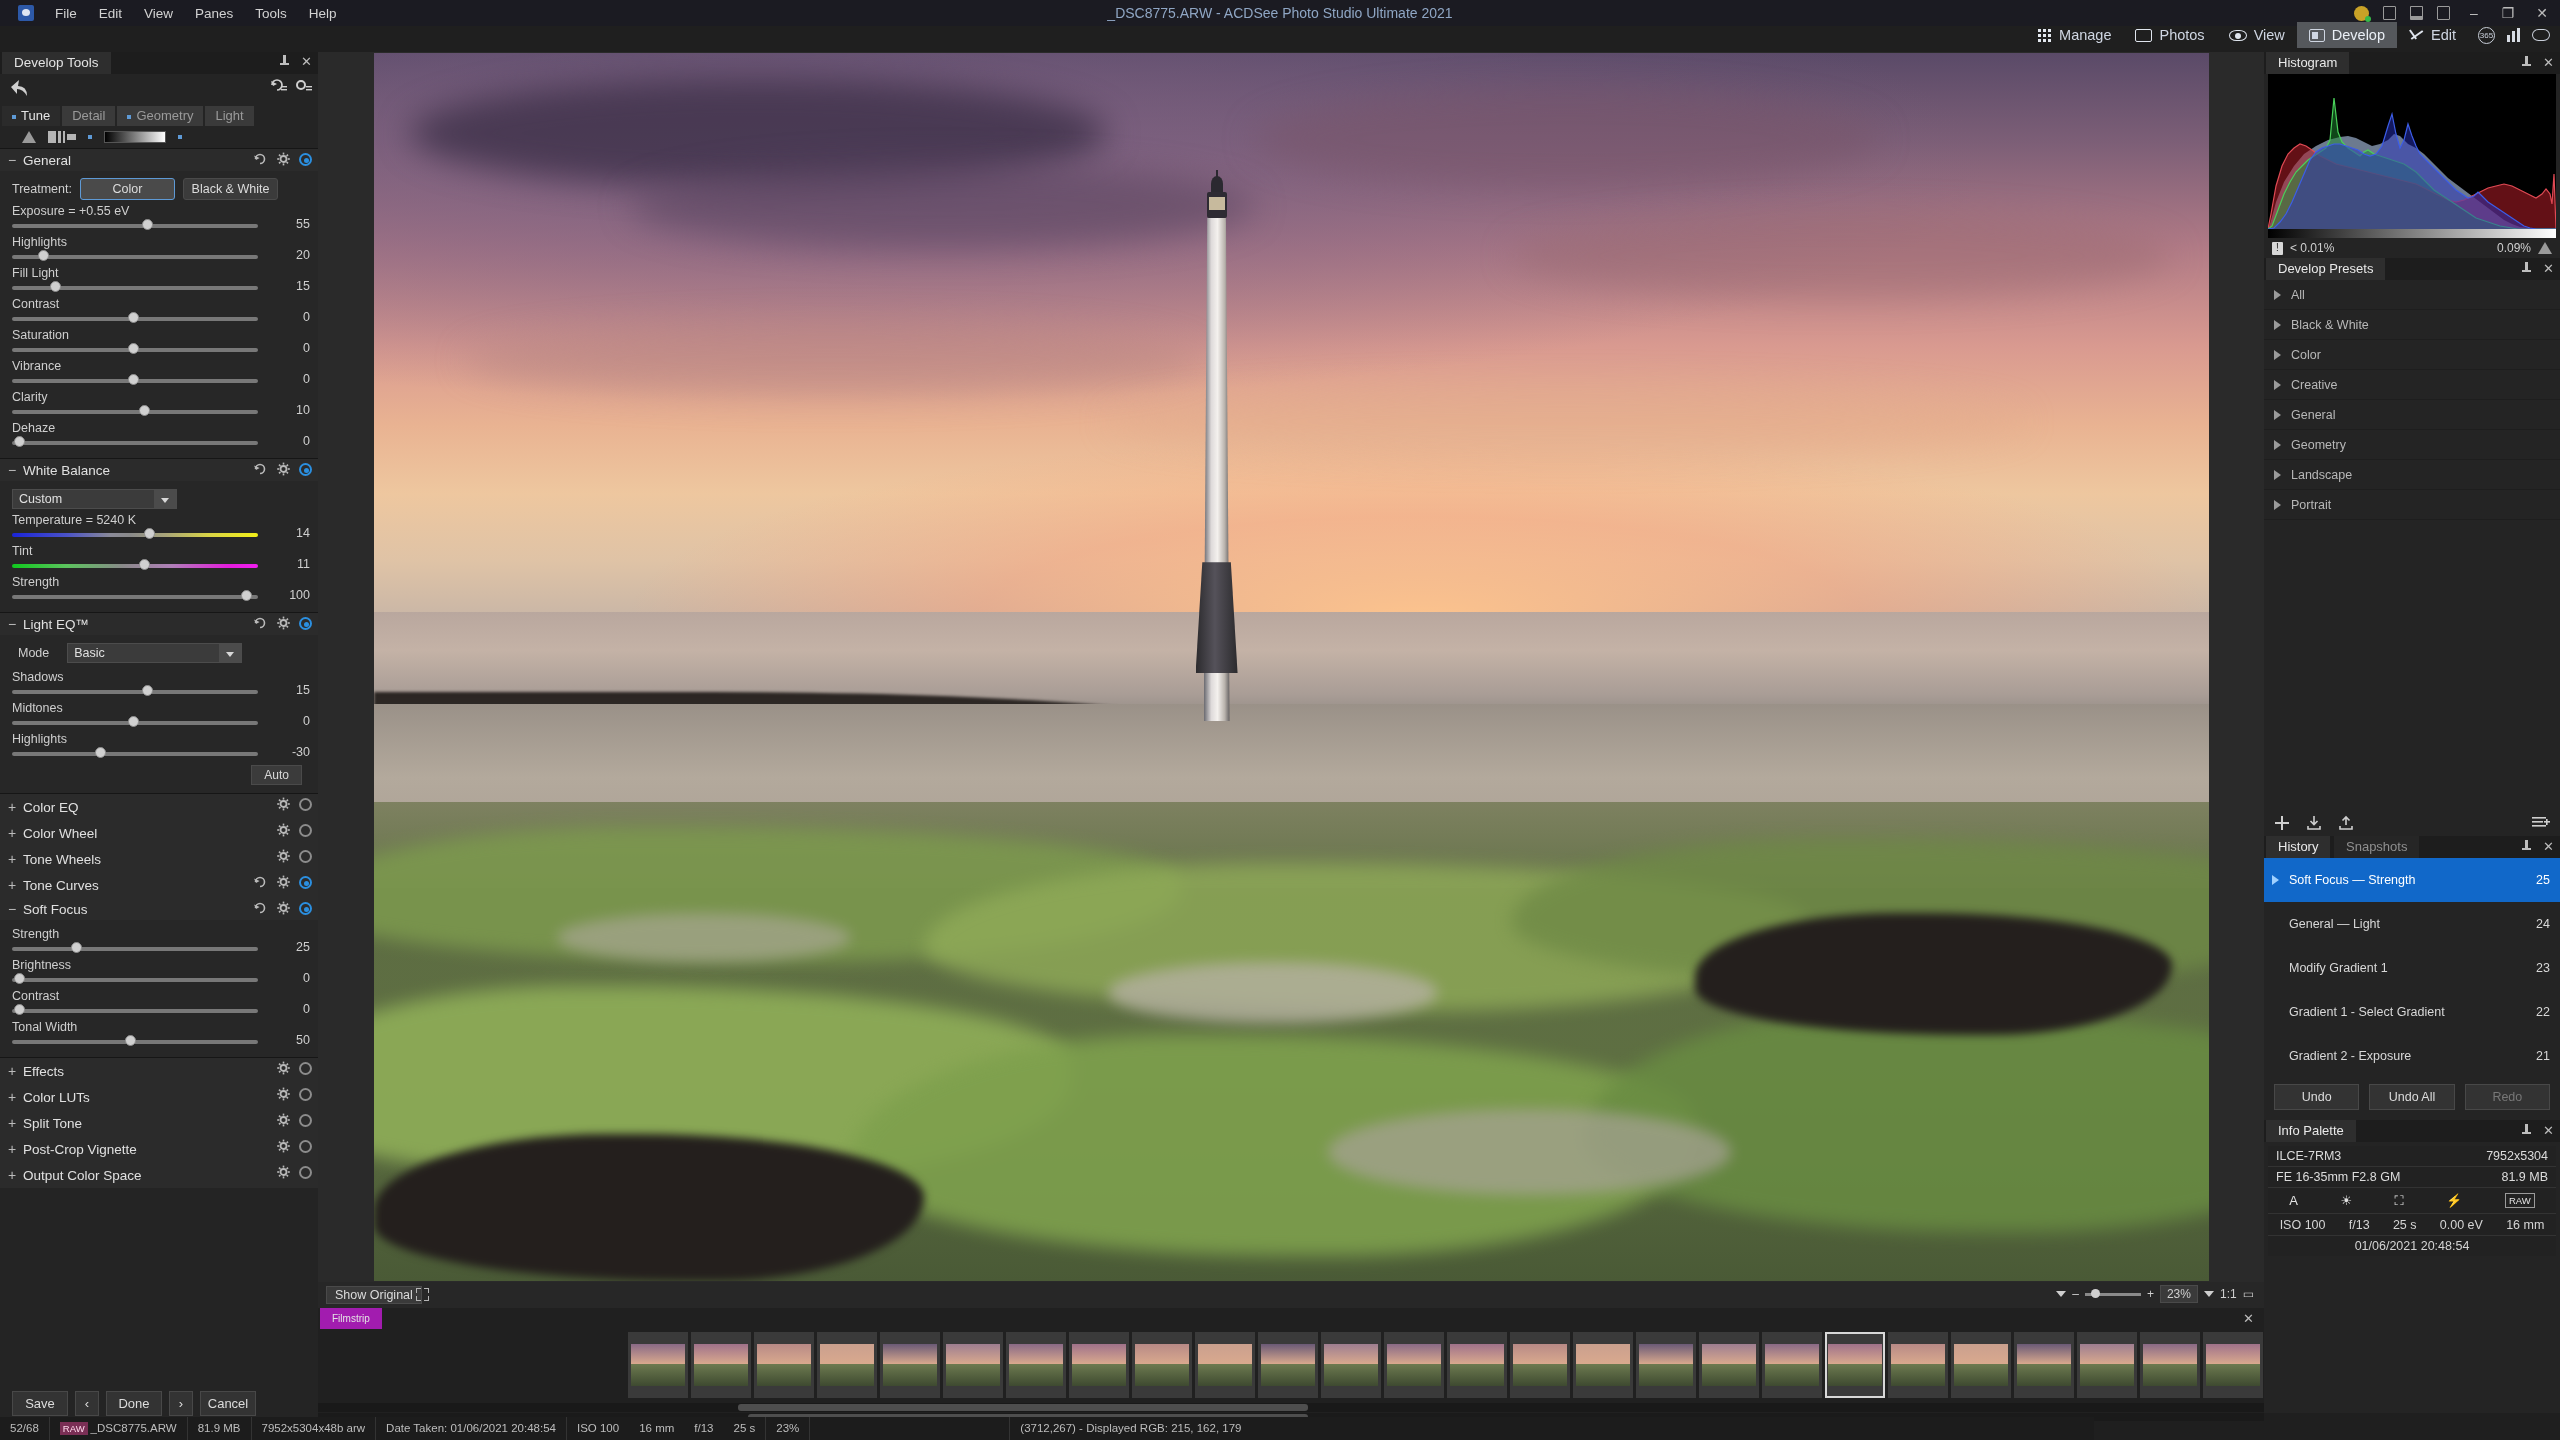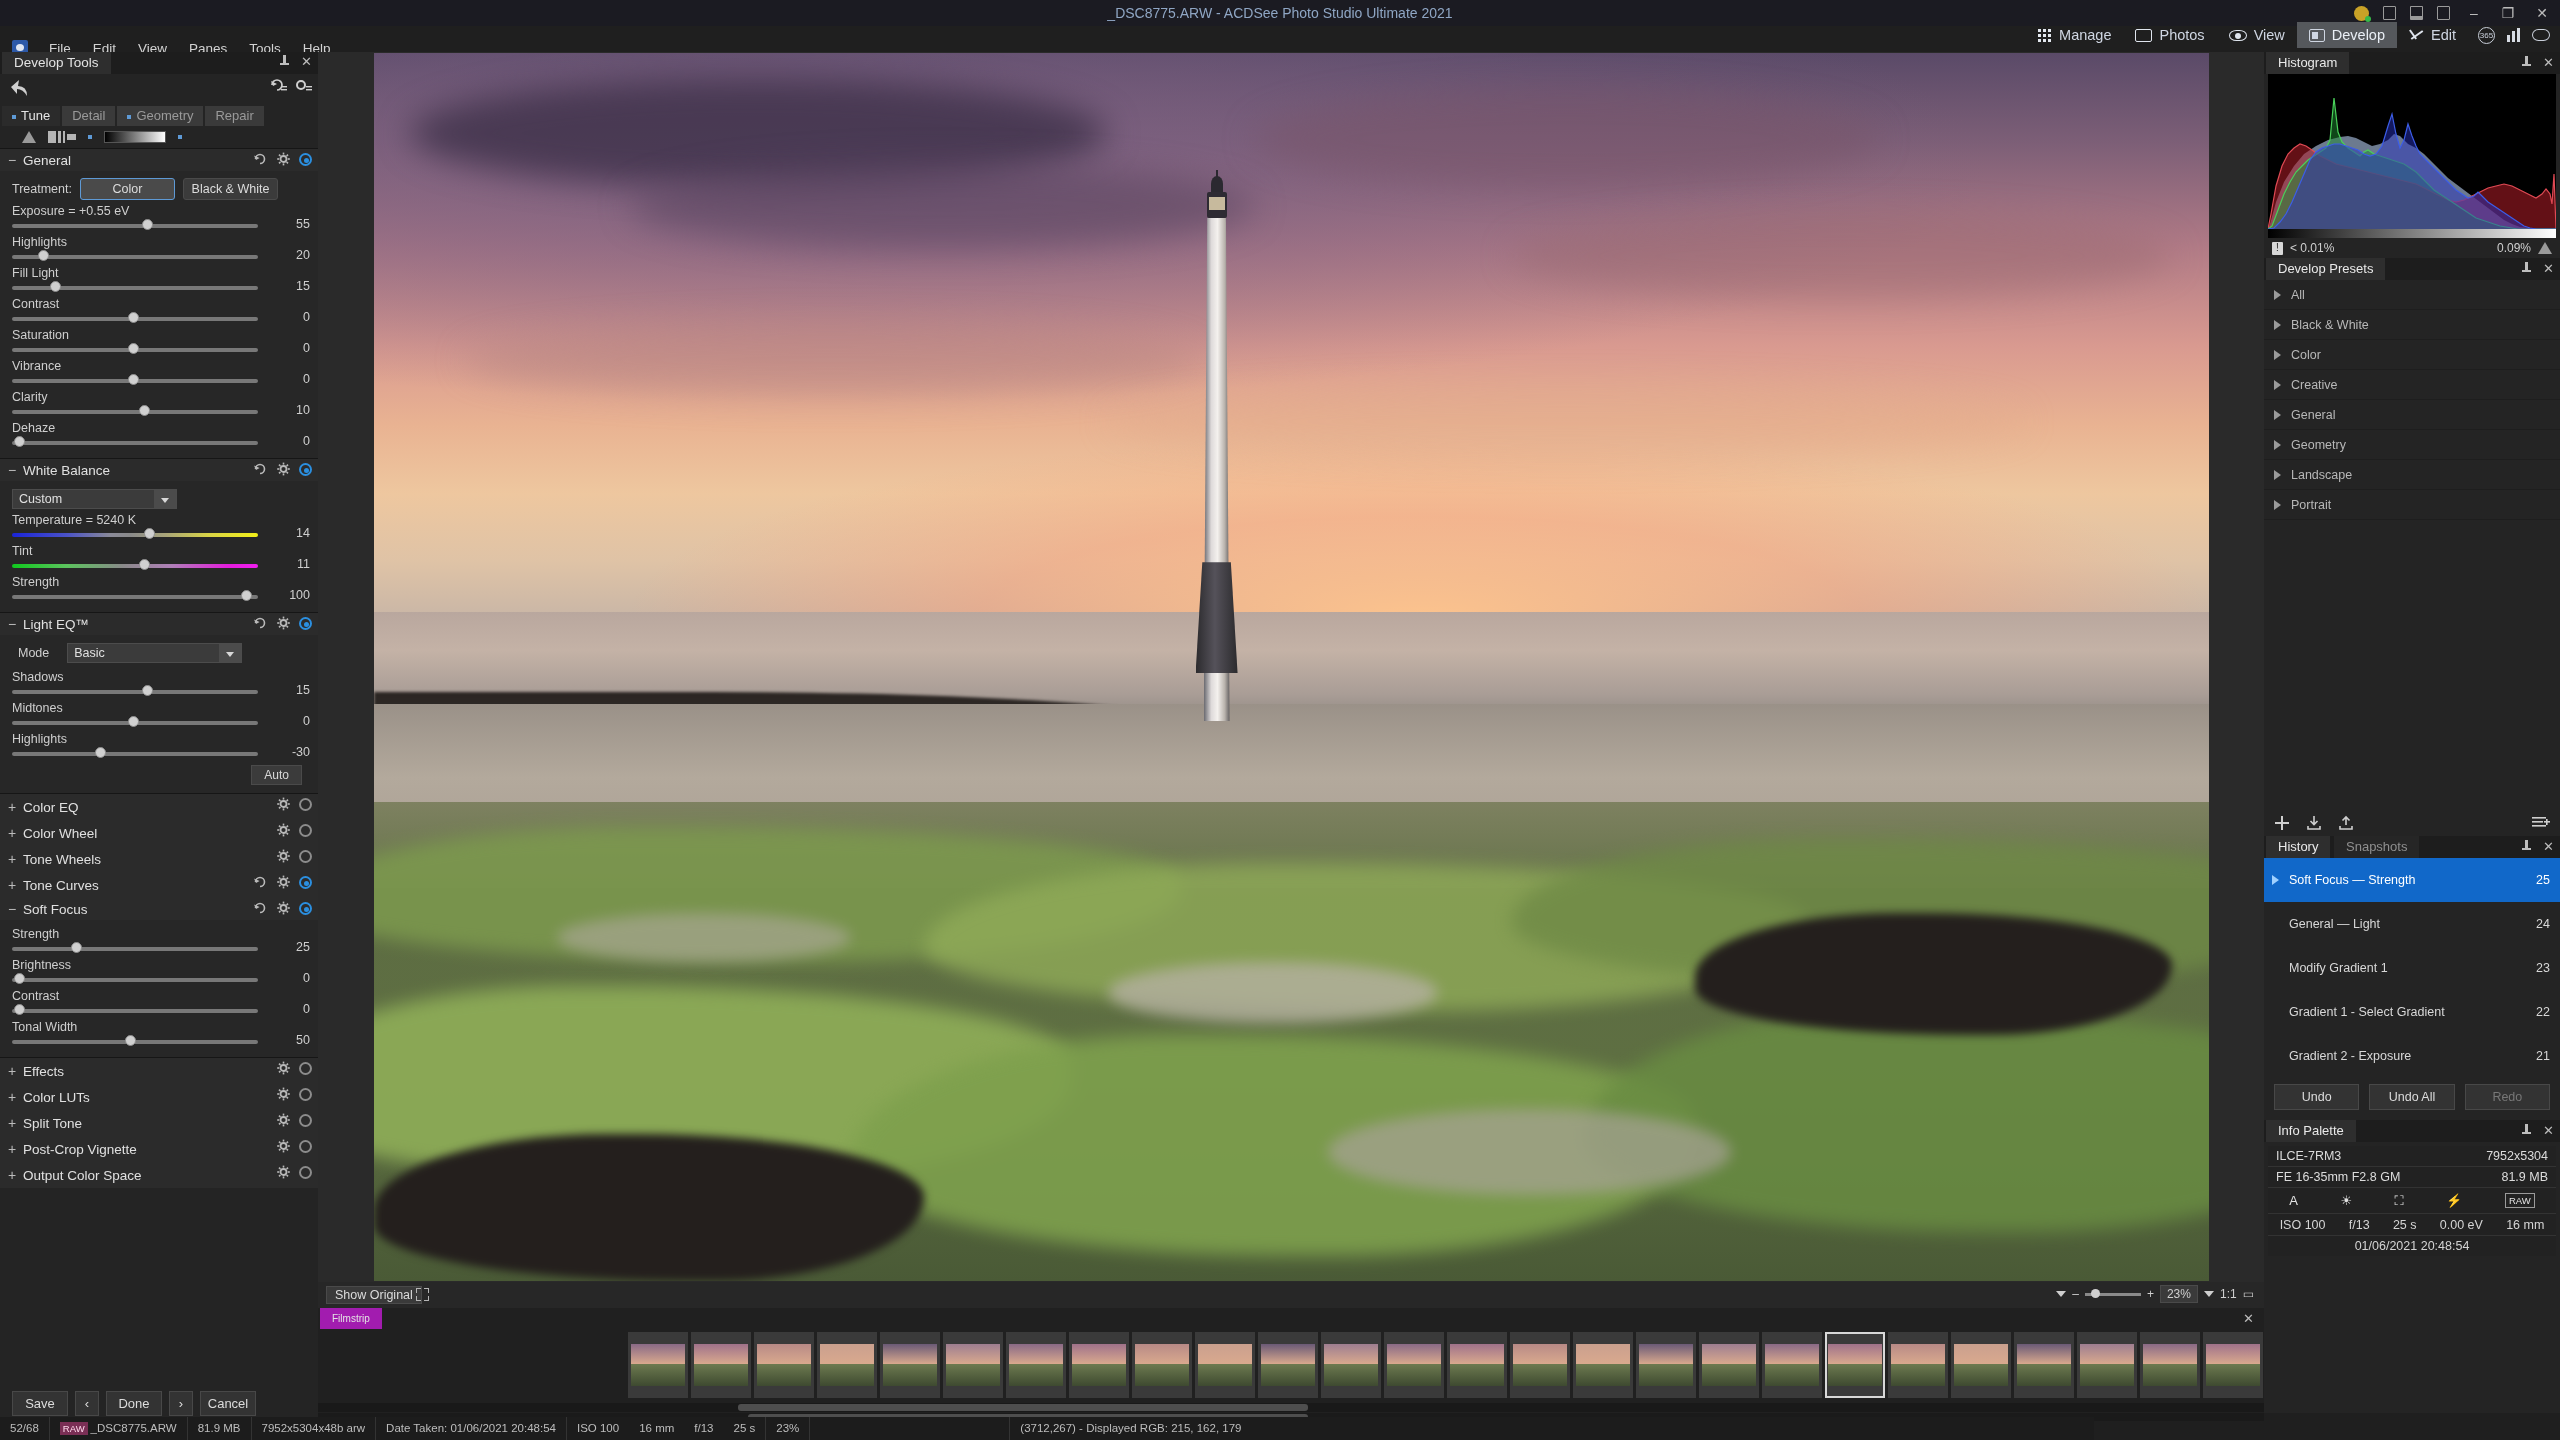--- a/index.html
+++ b/index.html
@@ -4,21 +4,21 @@
 <style>
   * { box-sizing: border-box; margin:0; padding:0; }
   html,body { width:2560px; height:1440px; overflow:hidden; background:#1b1b1b;
     font-family:"Liberation Sans", sans-serif; color:#c8c8c8; -webkit-font-smoothing:antialiased;}
   .app { position:relative; width:2560px; height:1440px; background:#1f1f1f; }
 
   
   .titlebar { position:absolute; left:0; top:0; width:2560px; height:26px; background:#1b1b22; }
   .titlebar .title { position:absolute; left:0; top:0; width:2560px; height:26px; line-height:26px;
      text-align:center; font-size:14px; color:#8fa6c4; }
-  .menubar { position:absolute; left:0; top:0; height:26px; display:flex; align-items:center; padding-left:12px;margin-top:35px; }
+  .menubar { position:absolute; left:0; top:0; height:26px; display:flex; align-items:center; padding-left:18px; }
   .applogo { width:16px; height:16px; background:#2d59a8; border-radius:2px; margin-right:10px;
      position:relative; }
   .applogo:after{content:"";position:absolute;left:4px;top:4px;width:8px;height:7px;border-radius:50%;
      background:#dfe6f2;}
   .menubar .mi { font-size:13.5px; color:#d2d2d2; padding:3px 11px; cursor:default; }
   .wincontrols { position:absolute; right:8px; top:0; height:26px; display:flex; align-items:center; gap:14px; }
   .wcbox { border:1.4px solid #9a9a9a; width:13px; height:14px; border-radius:1px;}
   .wcbox.b2 { border-bottom-width:4px; }
   .acct { width:15px;height:15px;border-radius:50%;background:#c9a227;position:relative;}
   .acct:after{content:"";position:absolute;right:-2px;bottom:-1px;width:6px;height:6px;border-radius:50%;background:#36b84a;}
@@ -319,21 +319,21 @@
               <rect x="11" y="11" width="6" height="1.4" fill="#cfcfcf"></rect>
             </svg>
         </span>
       </span>
     </div>
 
     <div class="toolTabs">
       <div class="tt active"><span class="dot"></span><span>Tune</span></div>
       <div class="tt"><span>Detail</span></div>
       <div class="tt"><span class="dot"></span><span>Geometry</span></div>
-      <div class="tt"><span>Repair</span></div>
+      <div class="tt"><span>Light</span></div>
     </div>
 
     <div class="toolIcons">
       <span class="warnicon"></span>
       <span class="brushicon">
           <i style="left:0;width:8px"></i>
           <i style="left:10px;width:3px"></i>
           <i style="left:15px;width:2px"></i>
           <i style="left:19px;width:9px;top:3px;height:6px"></i>
         </span>

